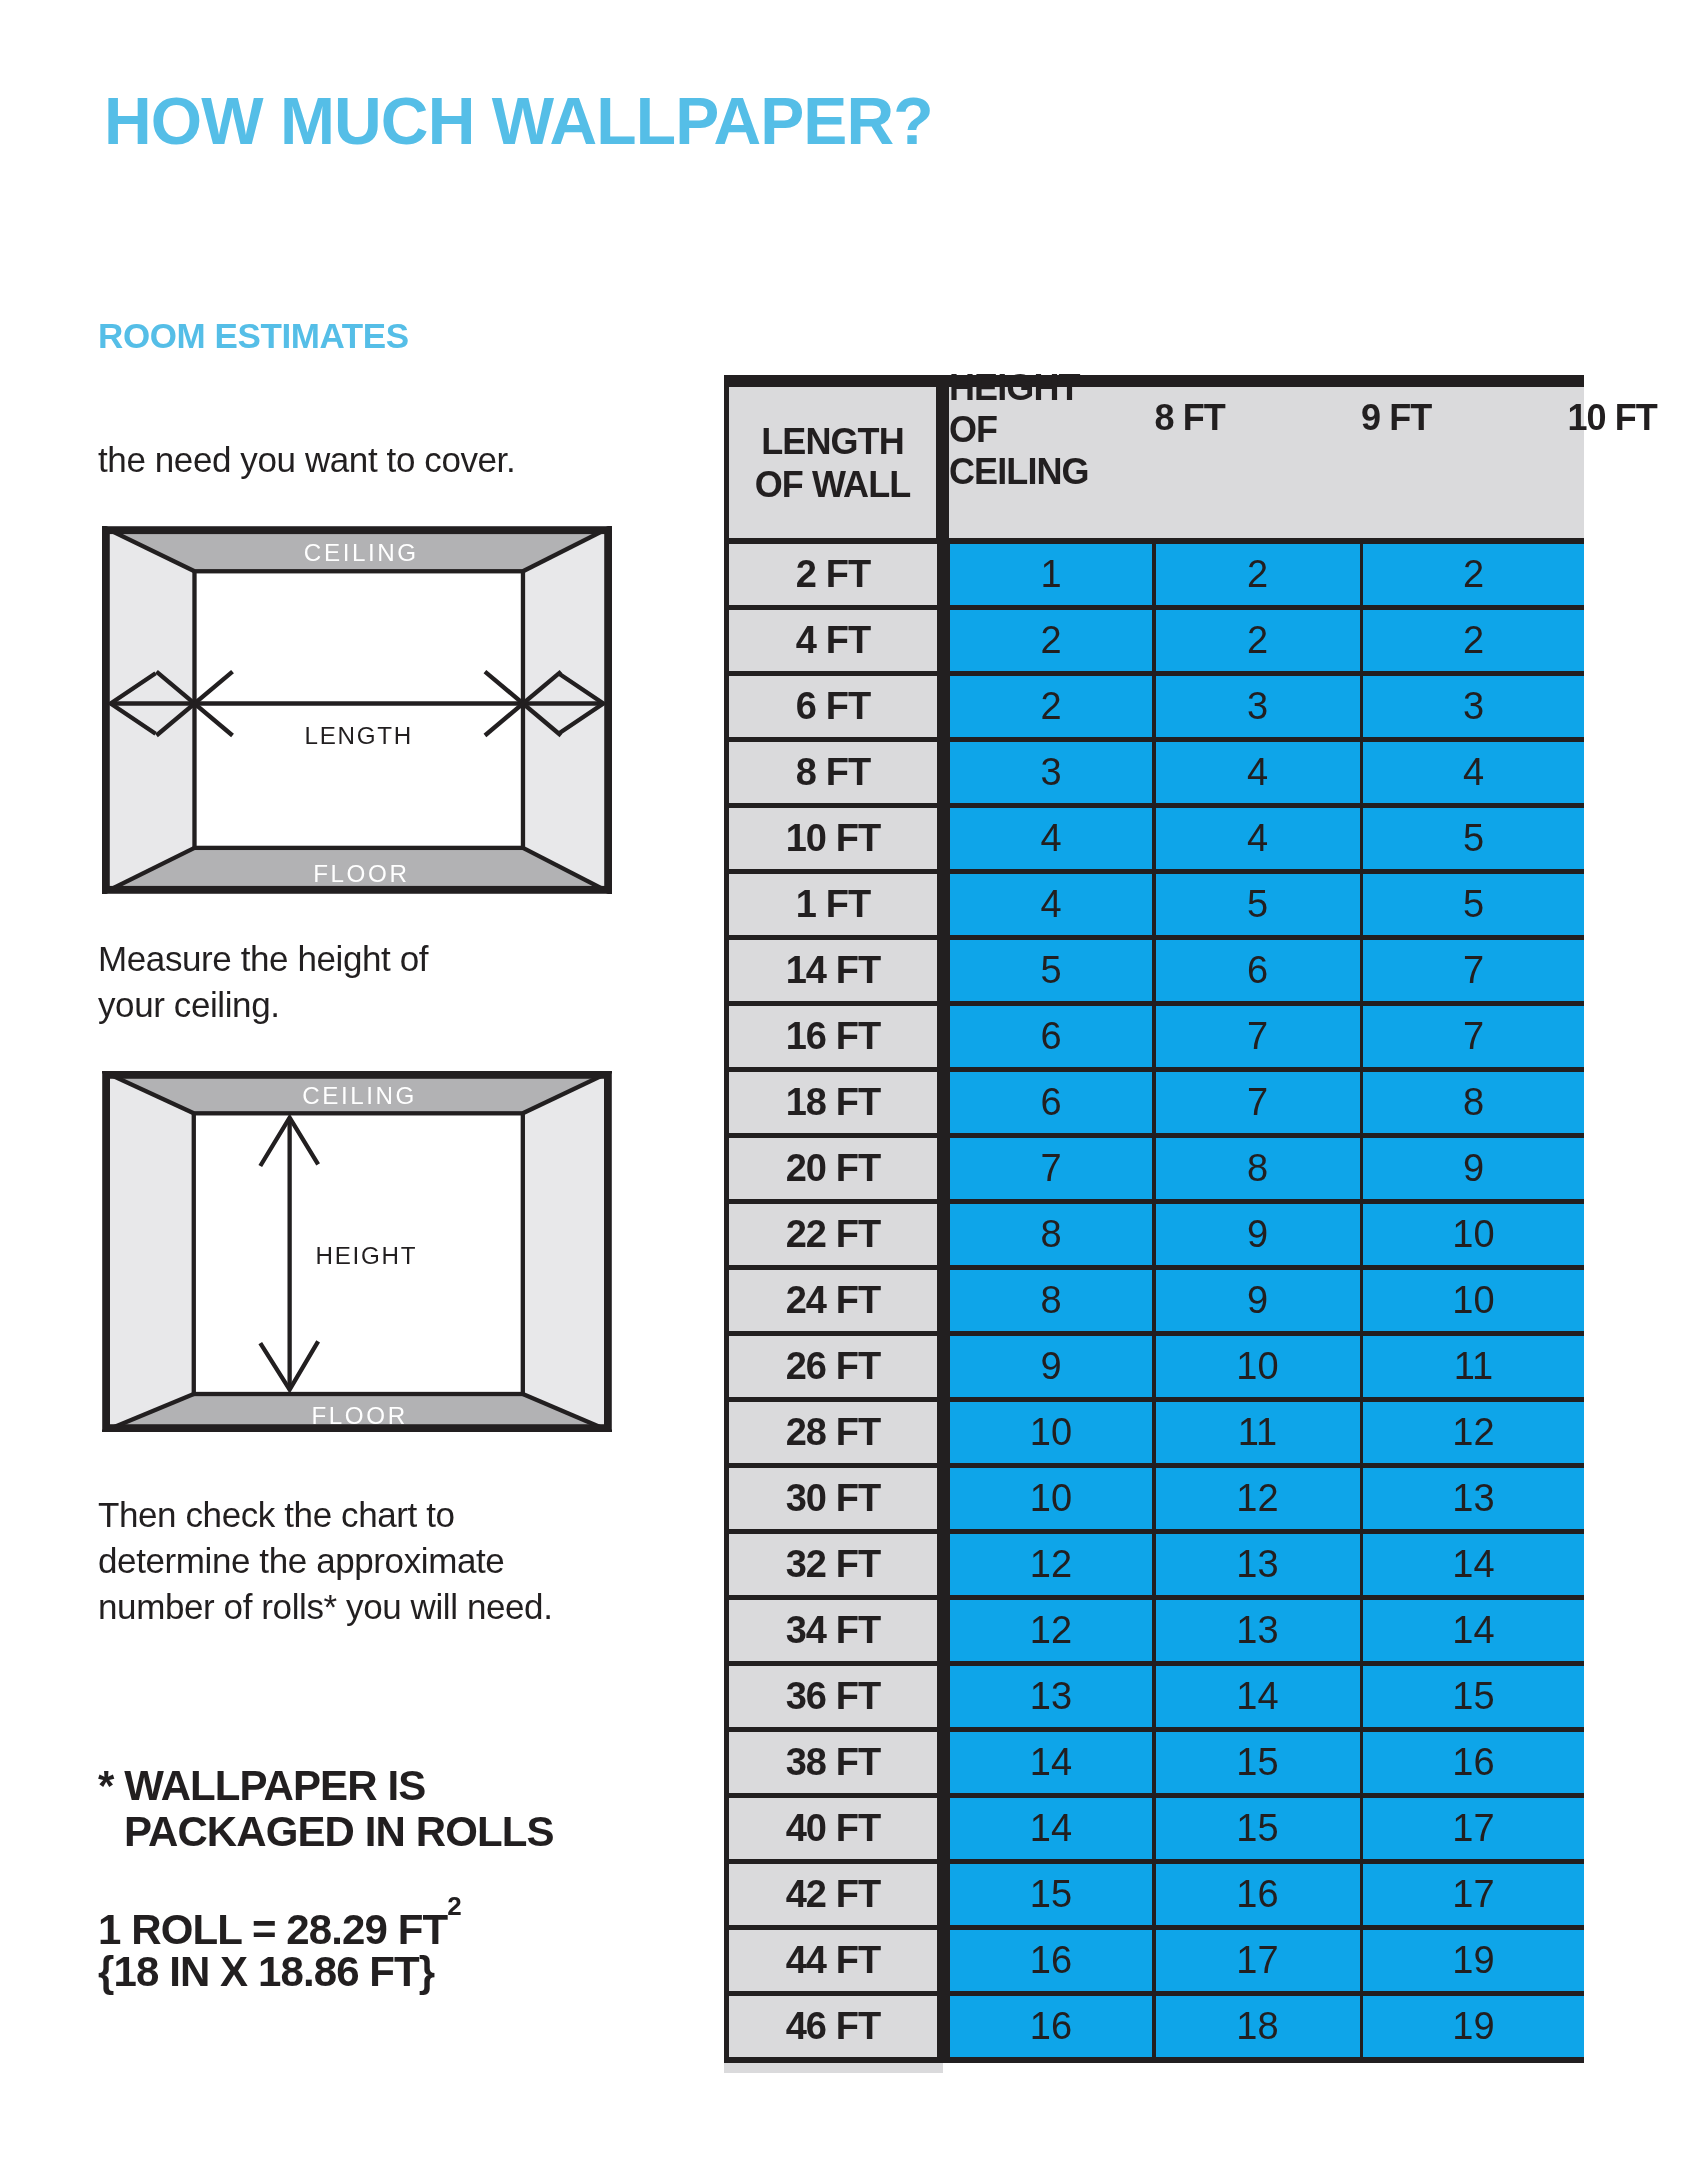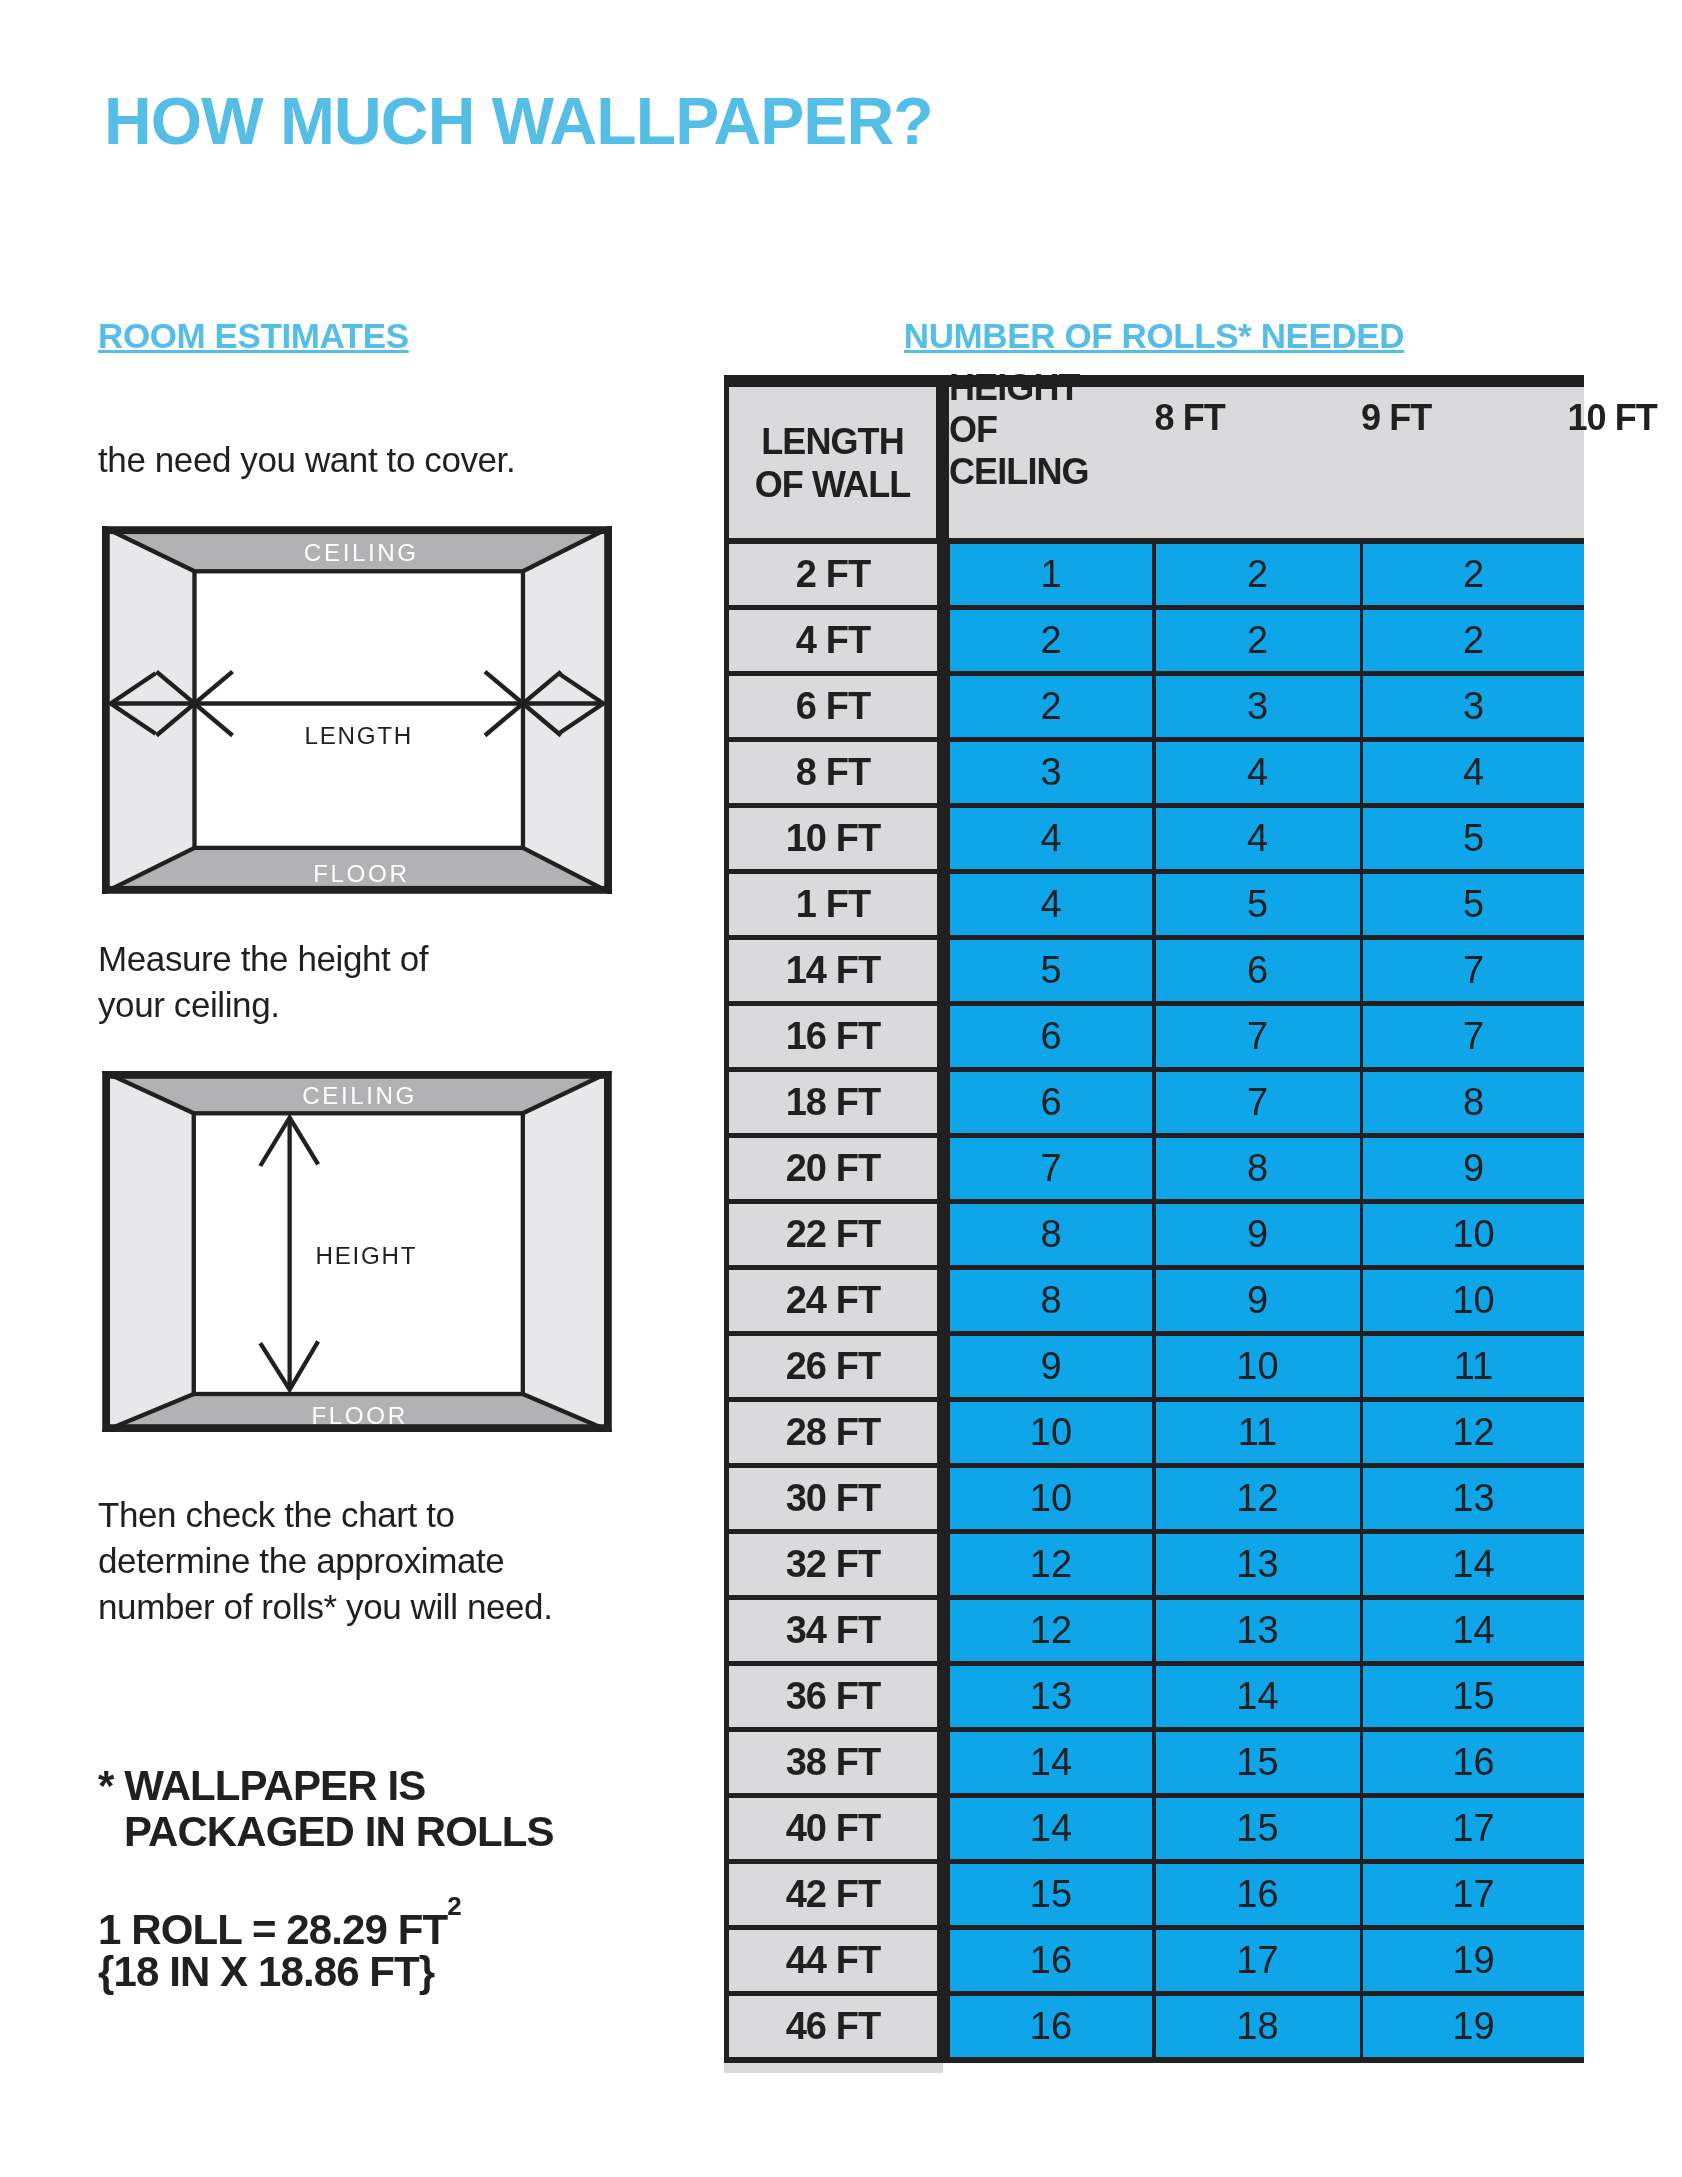--- a/index.html
+++ b/index.html
@@ -7,21 +7,21 @@
     --wall_dark:#B2B2B4; --wall_light:#E8E8EA;
   }
   html,body{margin:0;padding:0;background:#fff;}
   #page{position:relative;width:1683px;height:2177px;background:#fff;overflow:hidden;
         font-family:"Liberation Sans","DejaVu Sans",sans-serif;color:var(--ink);}
   .abs{position:absolute;}
 
   .title{left:104px;top:83px;font-size:66px;font-weight:bold;letter-spacing:-0.9px;
          color:var(--accent);white-space:nowrap;}
   .section-h{top:316px;font-size:35px;font-weight:bold;letter-spacing:-0.4px;
-             color:var(--accent);white-space:nowrap;text-decoration:underline;}
+             color:var(--accent);white-space:nowrap;}
   .h-left{left:98px;}
   .h-right{left:724px;width:860px;text-align:center;}
 
   .para{left:98px;font-size:35px;letter-spacing:-0.4px;line-height:46px;color:var(--ink);}
   .p1{top:391px;} .p2{top:936px;} .p3{top:1492px;}
 
   .fnote{left:98px;font-weight:bold;font-size:42px;letter-spacing:-0.9px;line-height:46px;}
   .fn1{top:1763px;}
   .fn1 .indent{padding-left:26px;}
   .fn2{top:1899px;line-height:42px;}
@@ -66,21 +66,20 @@
   .bottomstrip{width:219px;height:9.5px;background:var(--cell_gray);}
 </style>
 </head>
 <body>
 
 <div id="page">
 
   <div class="abs title">HOW MUCH WALLPAPER?</div>
 
   <div class="abs section-h h-left">ROOM ESTIMATES</div>
-  <div class="abs section-h h-right">NUMBER OF ROLLS* NEEDED</div>
 
   <div class="abs para p1">
     <br>
     <span>the need you want to cover.</span>
   </div>
 
   <svg class="diagram d1" width="510" height="368" viewBox="0 0 590 425">
     <rect x="0" y="0" width="590" height="425" fill="#fff"></rect>
     <polygon points="0,0 590,0 487,52 107,52" style="fill:var(--wall_dark)"></polygon>
     <polygon points="0,425 590,425 487,372 107,372" style="fill:var(--wall_dark)"></polygon>

